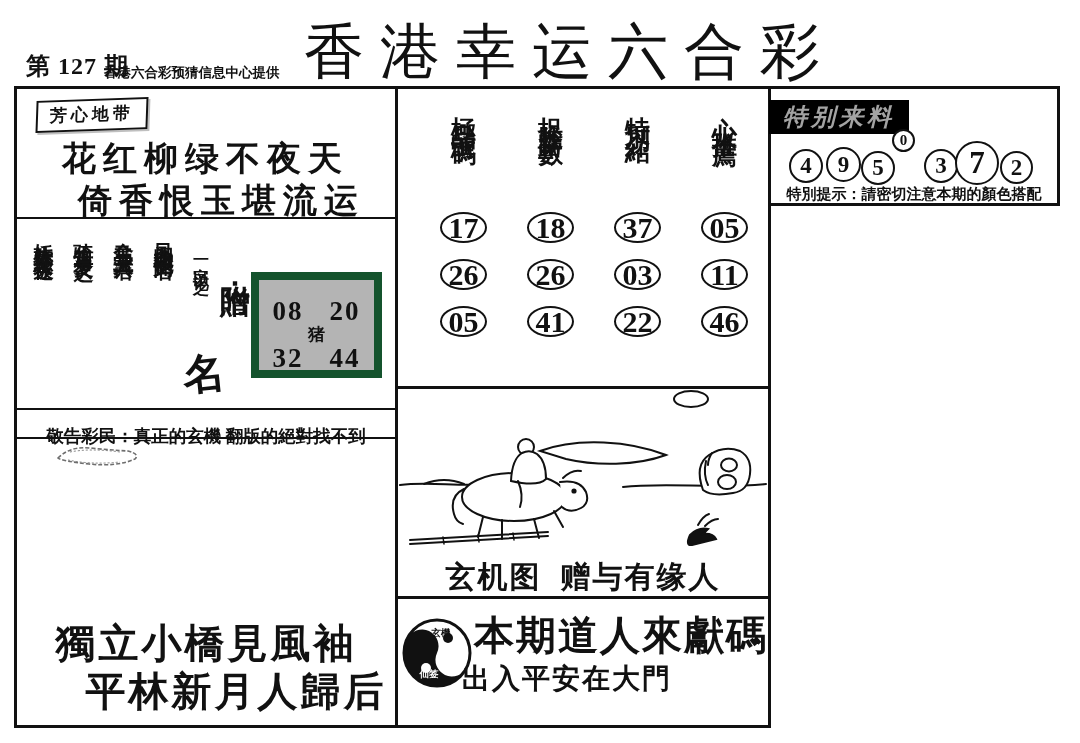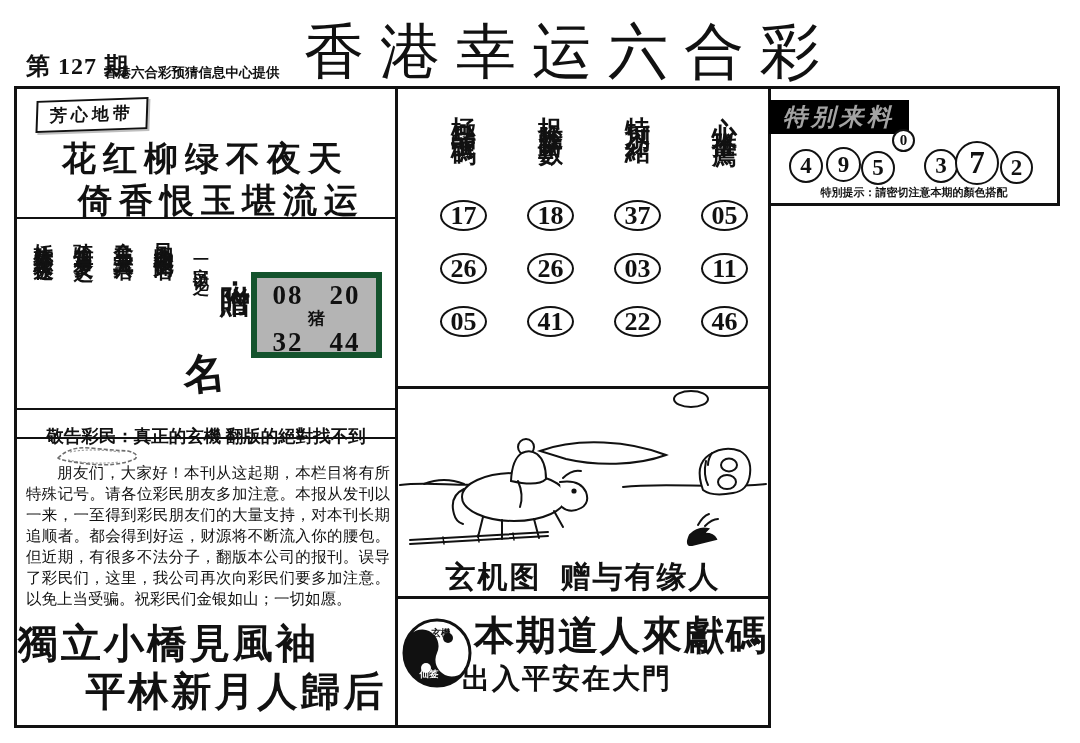--- a/index.html
+++ b/index.html
@@ -24,44 +24,44 @@
 
   .poem { position:absolute; left:24px; top:227px; height:180px; writing-mode:vertical-rl;
           font-size:20px; font-weight:bold; line-height:40px; }
   .poem div { letter-spacing:3px; }
 
   .oneword-label { position:absolute; left:190px; top:250px; writing-mode:vertical-rl;
                    font-size:16px; font-weight:bold; letter-spacing:4px; height:105px; }
   .gift-label { position:absolute; left:214px; top:262px; writing-mode:vertical-rl;
                 font-size:30px; font-weight:900; letter-spacing:2px; height:110px; }
   .oneword { position:absolute; left:183px; top:346px; font-size:42px; font-weight:900; transform:rotate(-6deg); }
-  .gift-box { position:absolute; left:251px; top:272px; width:131px; height:86px; background:#b4b4b4;
-              border:6px solid #14532d; text-align:center; font-weight:bold; padding-top:3px; }
+  .gift-box { position:absolute; left:251px; top:272px; width:131px; height:106px; background:#b4b4b4;
+              border:8px solid #14532d; text-align:center; font-weight:bold; padding-top:17px; }
   .gift-box .row { font-size:27px; line-height:28px; letter-spacing:2px; display:flex; justify-content:center; gap:26px;}
   .gift-box .animal { font-size:17px; line-height:19px; font-weight:900; }
 
   .notice { position:absolute; left:17px; top:412px; width:378px; text-align:center;
             font-size:17.5px; font-weight:bold; white-space:nowrap;margin-top:12px; }
   .scribble { position:absolute; left:50px; top:438px; opacity:.85; }
   .paragraph { position:absolute; left:26px; top:462px; width:364px; font-size:15.5px; line-height:21px;
                text-align:justify; text-indent:2em; }
-  .bigline1 { position:absolute; left:18px; top:616px; width:376px; text-align:left;
+  .bigline1 { position:absolute; left:18px; top:616px; width:376px; text-align:center;
               font-size:40px; font-weight:bold; letter-spacing:3px; white-space:nowrap; }
   .bigline2 { position:absolute; left:18px; top:664px; width:436px; text-align:center;
               font-size:40px; font-weight:bold; letter-spacing:3px; white-space:nowrap; }
 
   
   .tips { position:absolute; left:398px; top:97px; width:370px; height:240px;
           display:flex; padding-left:22px; }
   .tip-col { width:87px; display:flex; flex-direction:column; align-items:center; }
   .tip-title { writing-mode:vertical-rl; font-size:25px; font-weight:bold; letter-spacing:8px;
                height:132px; margin-bottom:2px; }
   .num { width:47px; height:31px; border:2px solid #111; border-radius:50%;
          display:flex; align-items:center; justify-content:center;
-         font-size:26px; font-weight:bold; margin-top:22px; background:#fff; }
+         font-size:30px; font-weight:bold; margin-top:16px; background:#fff; }
 
   .drawing { position:absolute; left:398px; top:389px; }
   .caption { position:absolute; left:398px; top:557px; width:370px; text-align:center;
              font-size:30px; font-weight:bold; letter-spacing:2px; white-space:pre; }
 
   .yinyang { position:absolute; left:401px; top:617px; }
   .bottomline1 { position:absolute; left:474px; top:608px; font-size:40px; font-weight:bold;
                  letter-spacing:2px; white-space:nowrap; }
   .bottomline2 { position:absolute; left:462px; top:660px; font-size:28px; font-weight:bold;
                  letter-spacing:2px; white-space:nowrap; }
@@ -73,21 +73,21 @@
   .d { position:absolute; border:2.5px solid #111; border-radius:50%; background:#fff;
        display:flex; align-items:center; justify-content:center; font-weight:bold; }
   .d0 { left:789px; top:149px; width:34px; height:34px; font-size:23px; }
   .d1 { left:826px; top:147px; width:35px; height:35px; font-size:23px; }
   .d2 { left:861px; top:151px; width:34px; height:34px; font-size:23px; }
   .d3 { left:892px; top:129px; width:23px; height:23px; font-size:15px; border-width:2px; }
   .d4 { left:924px; top:149px; width:34px; height:34px; font-size:23px; }
   .d5 { left:955px; top:141px; width:44px; height:44px; font-size:31px; }
   .d6 { left:1000px; top:151px; width:33px; height:33px; font-size:23px; }
   .special-hint { position:absolute; left:769px; top:185px; width:290px; text-align:center;
-                  font-size:11px; font-weight:bold; white-space:nowrap; }
+                  font-size:15px; font-weight:bold; white-space:nowrap; }
 </style>
 </head>
 <body>
 
 <div id="page">
 
   <div class="issue">第 127 期</div>
   <div class="provider">香港六合彩预猜信息中心提供</div>
   <div class="title">香港幸运六合彩</div>
 
@@ -131,21 +131,20 @@
     </div>
   </div>
 
   <div class="notice">敬告彩民：真正的玄機 翻版的絕對找不到</div>
 
   <svg class="scribble" width="96" height="32" viewBox="0 0 96 32">
     <path d="M8,20 q12,-12 32,-10 t38,3 q12,3 7,8 q-18,8 -46,5 t-31,-6 z" fill="none" stroke="#555" stroke-width="1.6" stroke-dasharray="4 2"></path>
     <path d="M20,14 q20,-4 50,0 M18,22 q24,5 52,2" fill="none" stroke="#666" stroke-width="1" stroke-dasharray="2 2"></path>
   </svg>
 
-  <div class="paragraph">朋友们，大家好！本刊从这起期，本栏目将有所特殊记号。请各位彩民朋友多加注意。本报从发刊以一来，一至得到彩民朋友们的大量支持，对本刊长期追顺者。都会得到好运，财源将不断流入你的腰包。但近期，有很多不法分子，翻版本公司的报刊。误导了彩民们，这里，我公司再次向彩民们要多加注意。以免上当受骗。祝彩民们金银如山；一切如愿。</div>
 
   <div class="bigline1">獨立小橋見風袖</div>
   <div class="bigline2">平林新月人歸后</div>
 
   <div class="tips">
     <div class="tip-col">
       <div class="tip-title">極品號碼</div>
       <div class="num">17</div>
       <div class="num">26</div>
       <div class="num">05</div>

